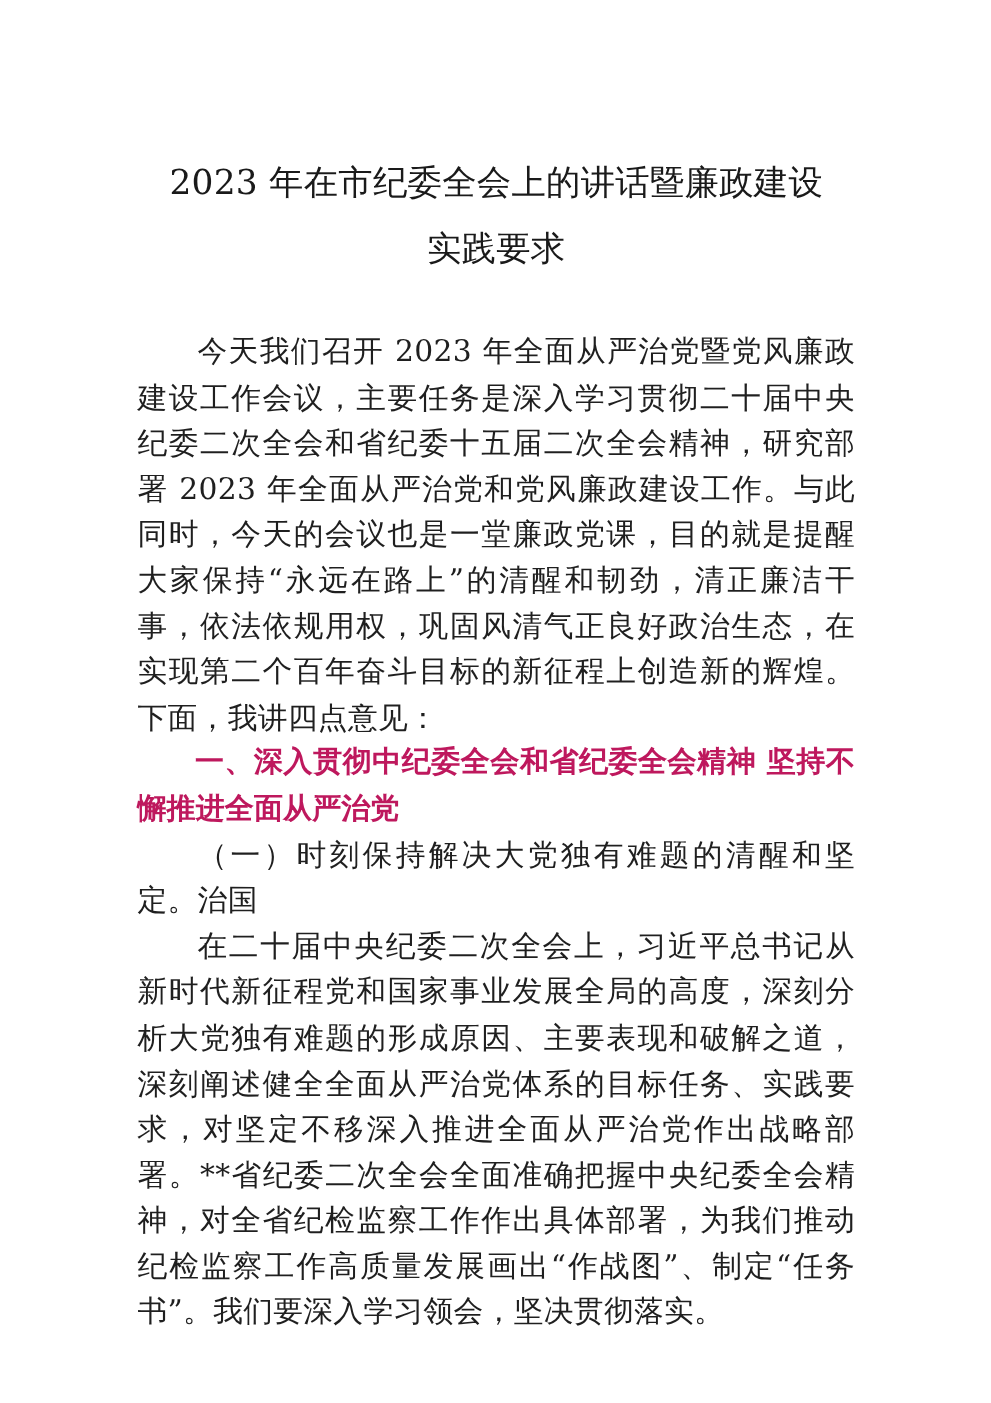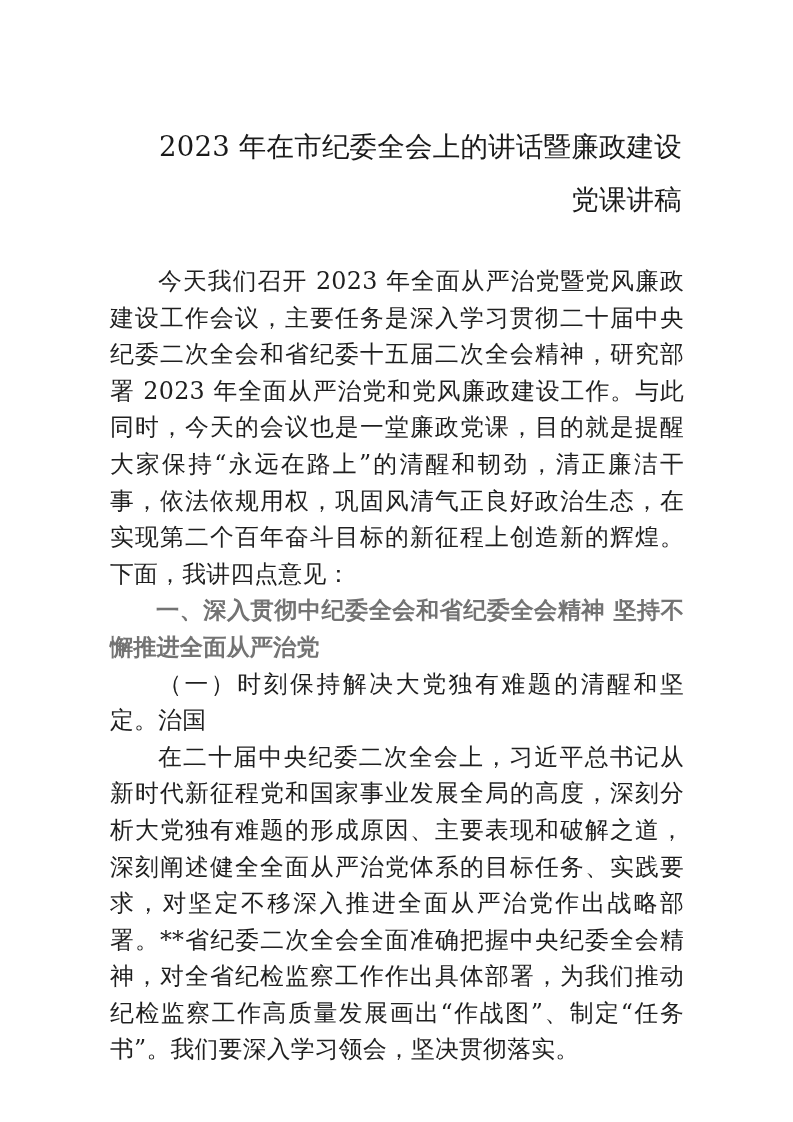--- a/index.html
+++ b/index.html
@@ -27,21 +27,21 @@
     left: 110px;
     top: 120px;
     width: 574px;
   }
 
   
   .doc-title {
     font-family: "DejaVu Serif", "Liberation Serif", serif;
     font-size: 27.5px;
     line-height: 53px;
-    text-align: right;
+    text-align: center;
     color: #1a1a1a;
     font-weight: 400;
     letter-spacing: 0.2px;
     margin: 0;
     padding: 0 2px;
   }
 
   .title-gap {
     height: 37px;
   }
@@ -64,37 +64,37 @@
   .para.flush {
     text-indent: 0;
   }
 
   
   .heading {
     font-family: "DejaVu Sans", "Liberation Sans", sans-serif;
     font-size: 23.2px;
     line-height: 36.6px;
     font-weight: 700;
-    color: #737373;
+    color: #be185d;
     margin: 0;
     text-indent: 46px;
     text-align: justify;
     text-justify: inter-ideograph;
     letter-spacing: 0.1px;
     word-break: break-all;
   }
 </style>
 </head>
 <body>
 
 <div class="page">
   <div class="content">
 
     <div class="doc-title">2023 年在市纪委全会上的讲话暨廉政建设</div>
-    <div class="doc-title">党课讲稿</div>
+    <div class="doc-title">实践要求</div>
 
     <div class="title-gap"></div>
 
 
     <p class="para indent">今天我们召开 2023 年全面从严治党暨党风廉政建设工作会议，主要任务是深入学习贯彻二十届中央纪委二次全会和省纪委十五届二次全会精神，研究部署 2023 年全面从严治党和党风廉政建设工作。与此同时，今天的会议也是一堂廉政党课，目的就是提醒大家保持“永远在路上”的清醒和韧劲，清正廉洁干事，依法依规用权，巩固风清气正良好政治生态，在实现第二个百年奋斗目标的新征程上创造新的辉煌。下面，我讲四点意见：</p>
 
     <p class="heading">一、深入贯彻中纪委全会和省纪委全会精神 坚持不懈推进全面从严治党</p>
 
     <p class="para indent">（一）时刻保持解决大党独有难题的清醒和坚定。治国</p>
 

